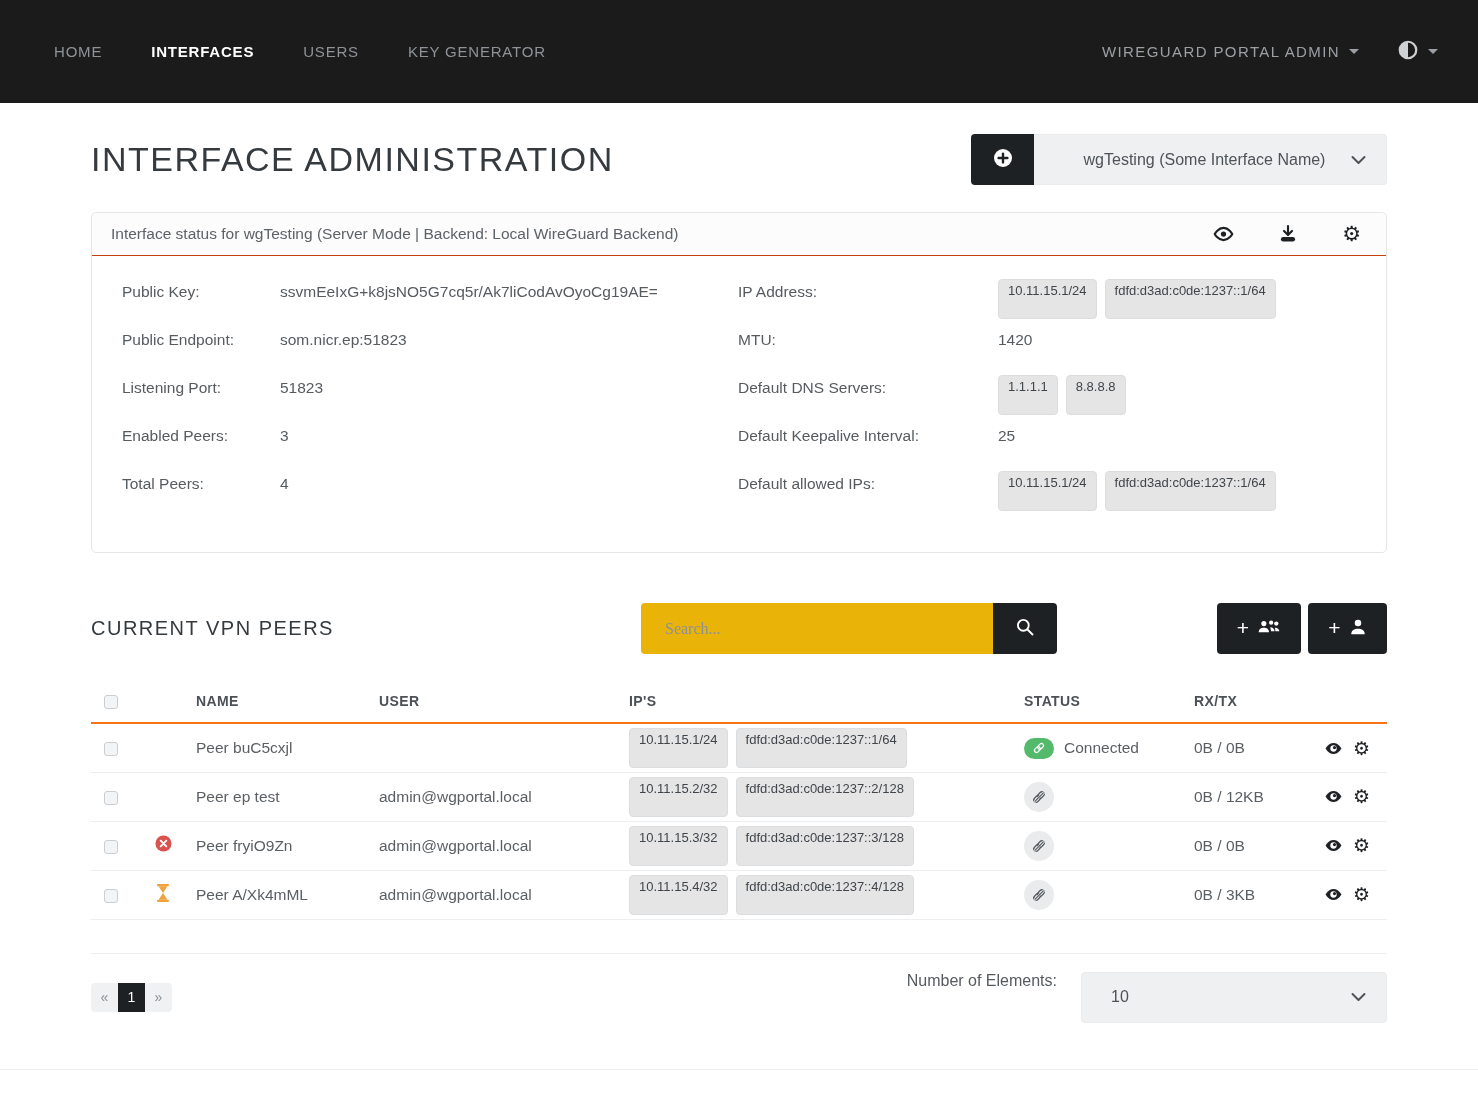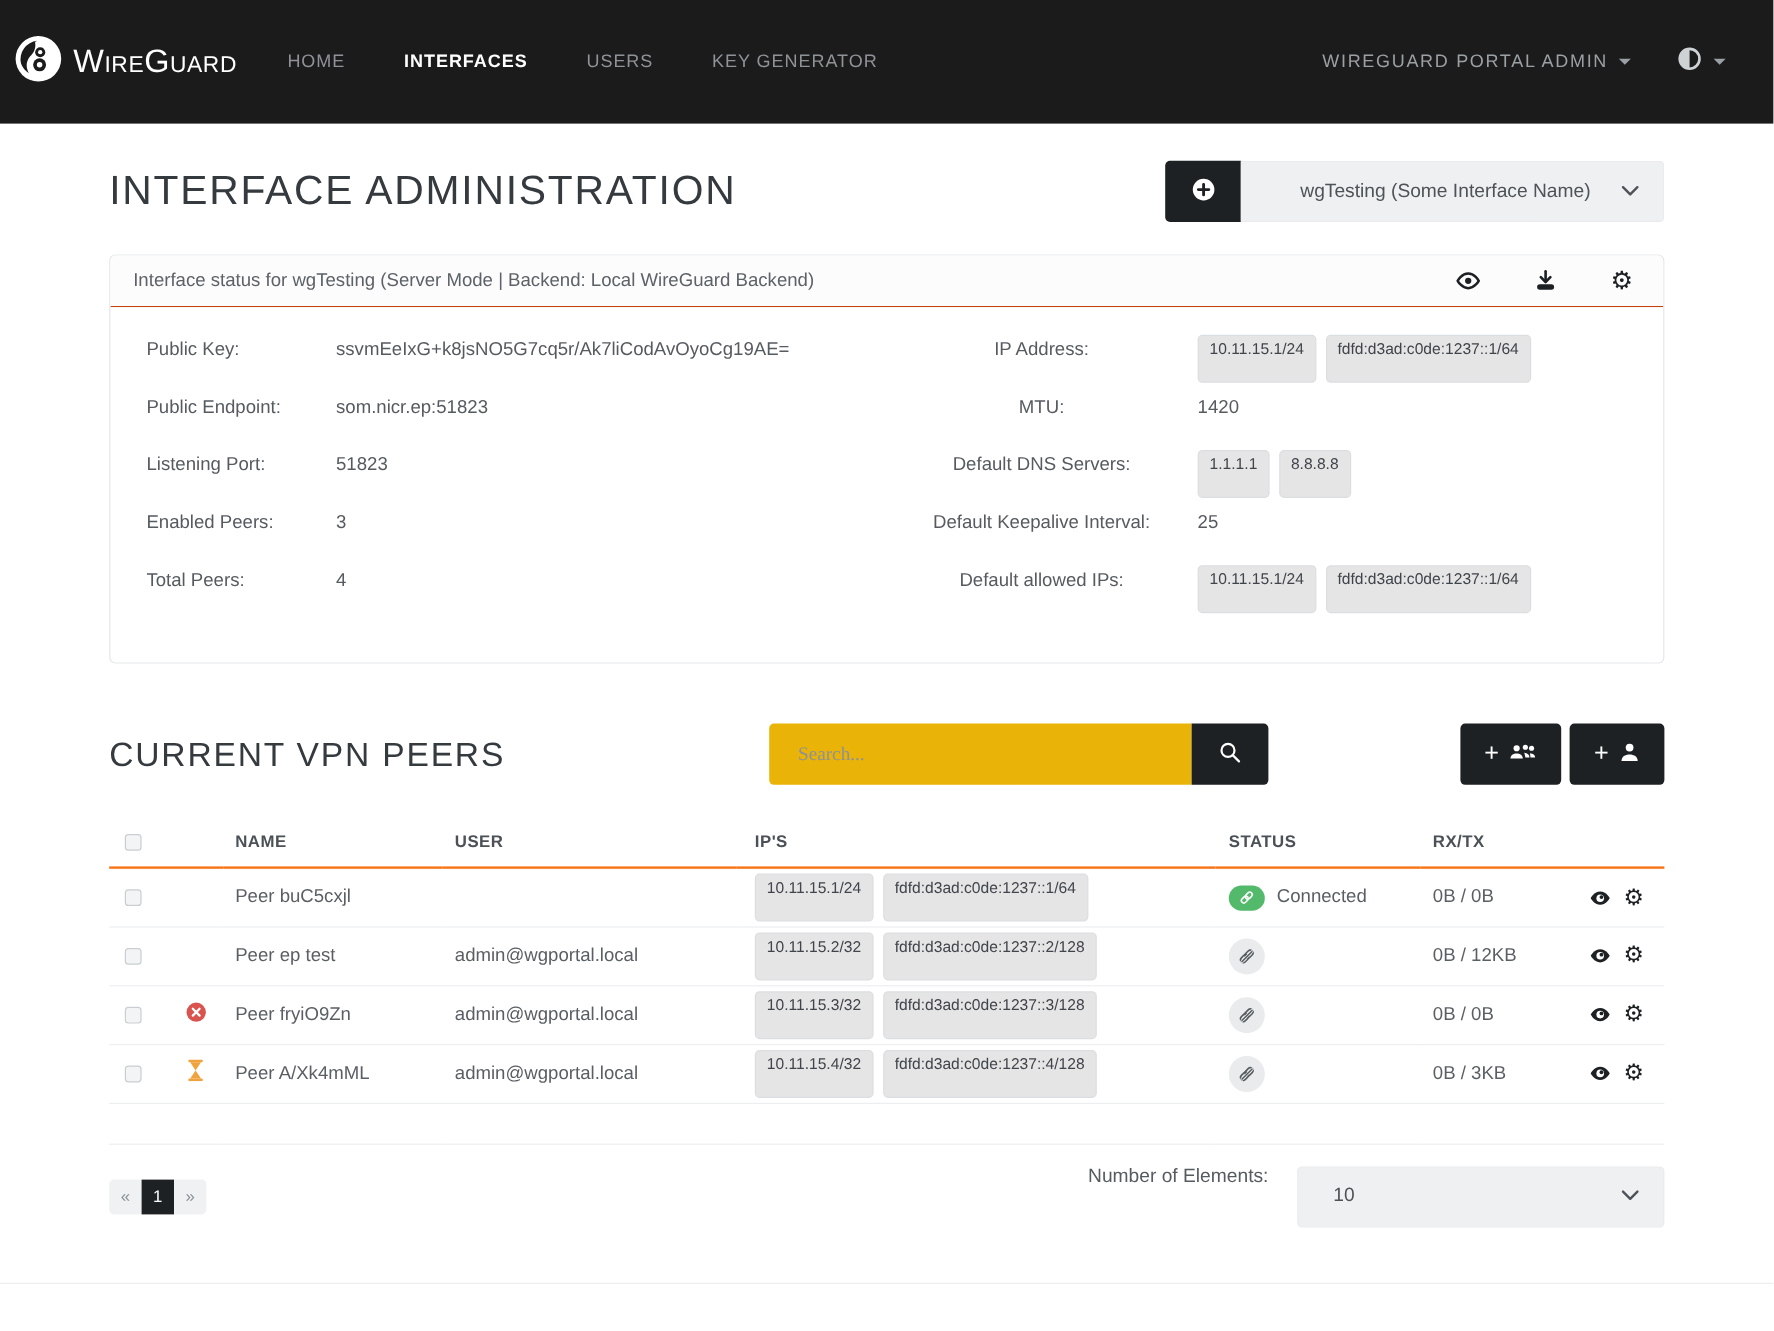--- a/index.html
+++ b/index.html
@@ -19,41 +19,41 @@
   .nav-link.active { color:#ffffff; font-weight:700; }
   .nav-right { margin-left:auto; display:flex; align-items:center; gap:38px; }
   .nav-user { color:#9ba0a5; font-size:15px; letter-spacing:1.4px; display:flex; align-items:center; cursor:pointer; }
   .caret { display:inline-block; width:0; height:0; border-left:5px solid transparent; border-right:5px solid transparent; border-top:5px solid currentColor; margin-left:9px; }
   .theme-toggle { display:flex; align-items:center; color:#9ba0a5; cursor:pointer; }
 
   
   .container { padding:0 91px; }
   .page-head { margin-top:31px; display:flex; justify-content:space-between; align-items:center; }
   h1.page-title { font-size:34px; font-weight:500; letter-spacing:1.5px; color:#353a3f; margin:0; }
-  h2.section-title { font-size:28px; font-weight:500; letter-spacing:1.5px; color:#353a3f; margin:0;text-align:center; }
+  h2.section-title { font-size:20px; font-weight:500; letter-spacing:1.5px; color:#353a3f; margin:0;text-align:center; }
 
   .btn-dark { background:#1e2124; border:none; color:#fff; display:flex; align-items:center; justify-content:center; cursor:pointer; }
 
   .iface-group { display:flex; width:416px; height:51px; }
   .iface-add-btn { width:63px; border-radius:4px 0 0 4px; }
   .select-box { background:#eef0f2; display:flex; align-items:center; padding:0 20px 0 24px; font-size:16px; color:#4e5358; cursor:pointer; border:1px solid #e9ebed; }
   .iface-select { flex:1; border-radius:0 4px 4px 0; border-left:none; }
   .iface-select .sel-text { flex:1; text-align:center; }
   .chev { flex:none; }
 
   
   .card { border:1px solid #e4e7ea; border-radius:5px; margin-top:27px; }
   .card-header { display:flex; align-items:center; background:#fcfcfd; border-bottom:1px solid #c2410c; border-radius:5px 5px 0 0; padding:0 19px; height:43px; color:#5d6267; font-size:15.5px; }
   .hicons { margin-left:auto; display:flex; align-items:center; gap:44px; color:#1d2124; padding-right:6px; }
   .hicon { cursor:pointer; display:flex; align-items:center; }
   .gear-glyph { font-size:21px; line-height:1; color:#1d2124; cursor:pointer; font-family:"DejaVu Sans", sans-serif; }
   .card-body { padding:26px 32px 30px 30px; display:grid; grid-template-columns:1fr 1fr; }
   .field-row { display:flex; align-items:flex-start; min-height:48px; font-size:15.5px; color:#565b60; line-height:20px; }
   .col-left .field-label { width:158px; flex:none; }
-  .col-right .field-label { width:260px; flex:none;text-align:center; }
+  .col-right .field-label { width:260px; flex:none; }
   .badges { display:flex; gap:8px; margin-top:-3px; }
   .badge { background:#e5e5e5; border:1px solid #dbdee1; border-radius:4px; padding:3px 9px 19px; font-size:13px; color:#40454b; line-height:1.25; white-space:nowrap; }
 
   
   .peers-head { margin-top:50px; display:flex; align-items:center; }
   .search-group { margin-left:auto; width:416px; height:51px; display:flex; }
   .search-input { flex:1; border:none; background:#eab308; border-radius:4px 0 0 4px; padding:0 24px; font-size:16px; color:#4e5358; outline:none; font-family:Liberation Serif, serif; }
   .search-input::placeholder { color:#8d9296; }
   .search-btn { width:64px; border-radius:0 4px 4px 0; }
   .add-btns { margin-left:160px; display:flex; gap:7px; }
@@ -92,33 +92,20 @@
 
   
   .footer { margin-top:46px; border-top:1px solid #ededed; padding:26px 91px 22px; display:flex; align-items:center; justify-content:space-between; font-size:15.5px; color:#50555a; }
 
   svg { flex:none; }
 </style>
 </head>
 <body>
 
 <nav class="navbar">
-  <a class="brand">
-    <span>
-      <svg width="40" height="40" viewBox="0 0 40 40">
-        <circle cx="20" cy="20" r="19" fill="#ffffff"></circle>
-        <path d="M19 5 A15.5 15.5 0 0 0 5.5 24 A15.5 15.5 0 0 0 12 32 C9 26 10 21 14 17 C17 14 18 10 17.2 6 Z" fill="#1b1b1b"></path>
-        <circle cx="21.5" cy="14.5" r="4.2" fill="#1b1b1b"></circle>
-        <circle cx="21.5" cy="14.5" r="1.8" fill="#ffffff"></circle>
-        <circle cx="21" cy="25" r="5.4" fill="#1b1b1b"></circle>
-        <circle cx="21" cy="25" r="2.3" fill="#ffffff"></circle>
-      </svg>
-    </span>
-    <span class="brand-text">WireGuard</span>
-  </a>
   <div class="nav-links">
     <a class="nav-link">HOME</a>
     <a class="nav-link active">INTERFACES</a>
     <a class="nav-link">USERS</a>
     <a class="nav-link">KEY GENERATOR</a>
   </div>
   <div class="nav-right">
     <div class="nav-user">
       <span>WIREGUARD PORTAL ADMIN</span>
       <span class="caret"></span>

